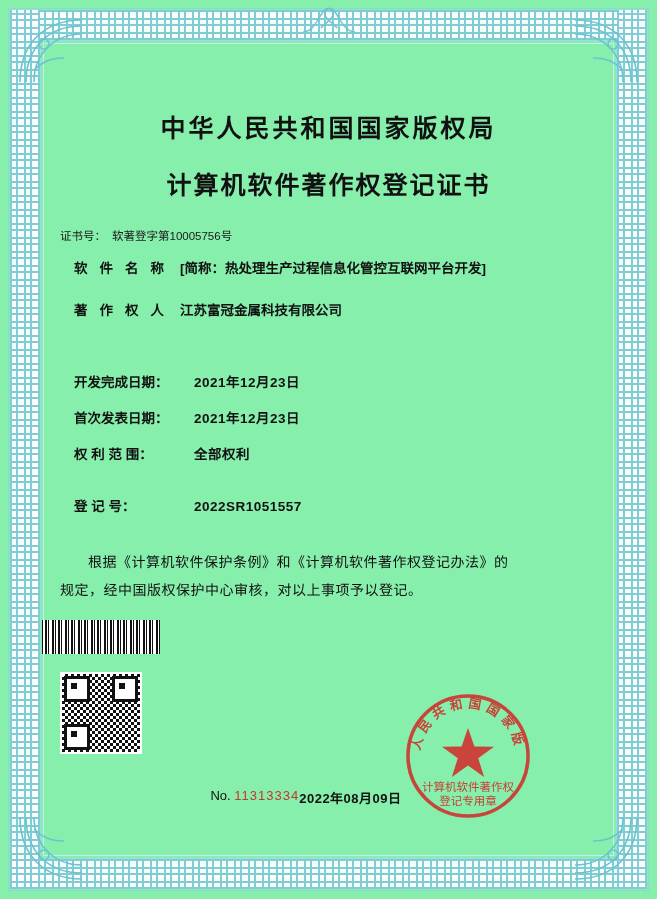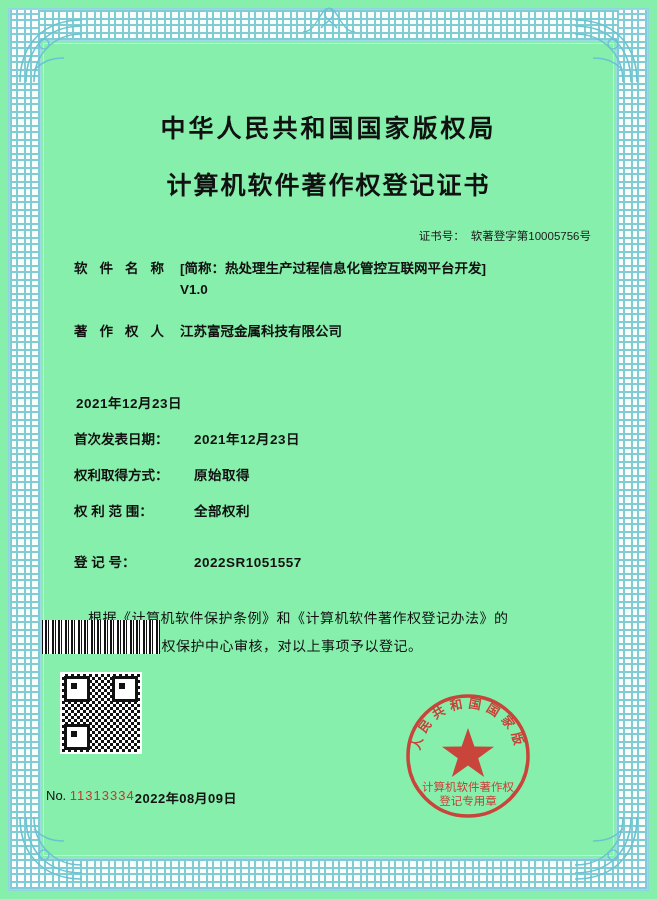--- a/index.html
+++ b/index.html
@@ -103,21 +103,20 @@
   }
   .title-sub {
     font-size: 25px;
     margin-top: 21px;
     letter-spacing: 2px;
     font-family: Liberation Serif, serif;
   }
 
   .cert-no-row {
     margin-top: 26px;
-    text-align: right;
     font-size: 11.5px;
     color: #1a1a1a;
     padding-right: 6px;
   }
   .cert-no-row .lbl { margin-right: 6px; }
 
   .field-block { margin-top: 16px; }
   .field-row {
     display: flex;
     align-items: flex-start;
@@ -208,25 +207,25 @@
     position: absolute;
     left: 400px;
     top: 688px;
     width: 136px;
     height: 136px;
   }
 
   
   .footer {
     position: absolute;
-    left: 46px;
+    left: 56px;
     top: 788px;
     width: 500px;
     display: flex;
-    justify-content: flex-start;
+    justify-content: center;
     font-size: 13px;
     color: #111;
   }
   .footer .serial .no-label { color: #111; }
   .footer .serial .no-value { color: #c0392b; letter-spacing: 1px; }
   .footer .issue-date { letter-spacing: 0.5px; font-weight: bold; }
 </style>
 </head>
 <body>
 
@@ -307,21 +306,20 @@
 
       <div class="field-row">
         <div class="field-label">
           <span>软</span>
           <span>件</span>
           <span>名</span>
           <span>称</span>
         </div>
         <div class="field-value">
           <span class="sub-line">[简称：热处理生产过程信息化管控互联网平台开发]</span>
-          <span class="sub-line">V1.0</span>
         </div>
       </div>
 
       <div style="height:14px"></div>
 
       <div class="field-row">
         <div class="field-label">
           <span>著</span>
           <span>作</span>
           <span>权</span>
@@ -330,32 +328,29 @@
         <div class="field-value">江苏富冠金属科技有限公司</div>
       </div>
 
     </div>
 
     <div class="gap-lg"></div>
 
     <div class="field-block">
 
       <div class="field-row plain" style="margin-bottom:15px">
+        <div class="field-label" style="width:118px;flex:0 0 118px;padding-left:14px;display:block">开发完成日期：</div>
         <div class="field-value">2021年12月23日</div>
       </div>
 
       <div class="field-row plain" style="margin-bottom:15px">
         <div class="field-label" style="width:118px;flex:0 0 118px;padding-left:14px;display:block">首次发表日期：</div>
         <div class="field-value">2021年12月23日</div>
       </div>
 
-      <div class="field-row plain" style="margin-bottom:15px">
-        <div class="field-label" style="width:118px;flex:0 0 118px;padding-left:14px;display:block">权利取得方式：</div>
-        <div class="field-value">原始取得</div>
-      </div>
 
       <div class="field-row plain" style="margin-bottom:31px">
         <div class="field-label" style="width:118px;flex:0 0 118px;padding-left:14px;display:block">权 利 范 围：</div>
         <div class="field-value">全部权利</div>
       </div>
 
       <div class="field-row plain" style="margin-bottom:8px">
         <div class="field-label" style="width:118px;flex:0 0 118px;padding-left:14px;display:block">登 记 号：</div>
         <div class="field-value">2022SR1051557</div>
       </div>

